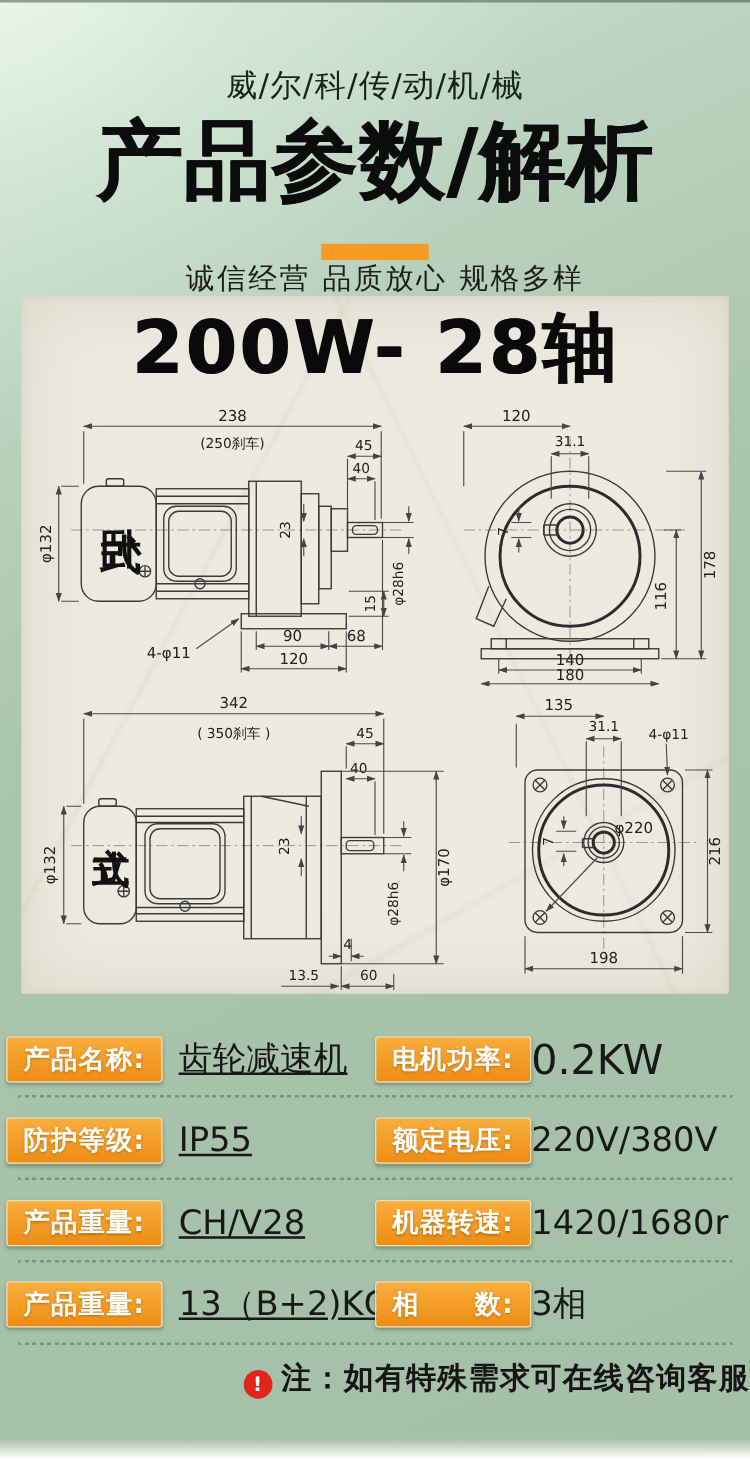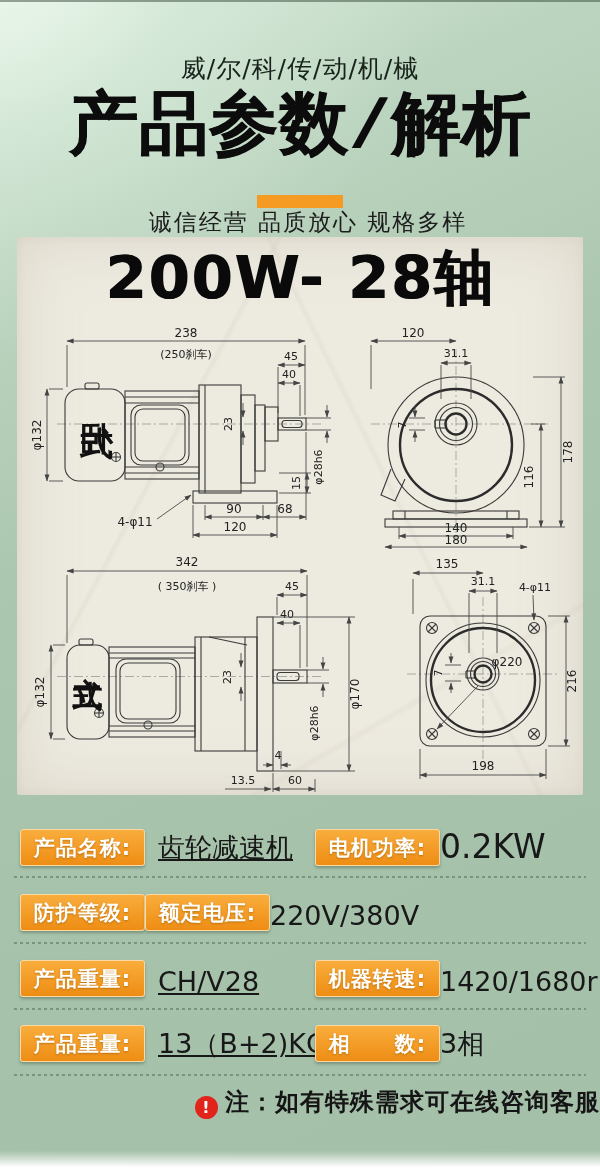--- a/index.html
+++ b/index.html
@@ -14,21 +14,21 @@
   .page::before { content:""; position:absolute; top:0; left:0; right:0; height:2px;
     background:rgba(38,58,42,.45); z-index:5; }
   .page::after  { content:""; position:absolute; left:0; right:0; bottom:0; height:18px;
     background:linear-gradient(to bottom, rgba(255,255,255,0), #ffffff 90%); z-index:5; }
 
   
   .brand   { position:absolute; top:52px; left:0; width:100%; text-align:center;
              font-size:25px; color:#18241b; letter-spacing:1px; font-weight:400; }
   .title   { position:absolute; top:86px; left:0; width:100%; text-align:center;
              font-size:69px; font-weight:900; color:#0c0c0c; letter-spacing:1px; line-height:1.25;
-             text-shadow:1px 0 #0c0c0c;font-family:Liberation Mono, monospace; }
+             text-shadow:1px 0 #0c0c0c; }
   .title-bar { position:absolute; top:195px; left:257px; width:86px; height:13px; background:#f59a23; }
   .subtitle { position:absolute; top:207px; left:0; width:100%; text-align:center;
               font-size:23px; color:#1d1d1d; letter-spacing:2px;padding-left:16px; }
 
   
   .panel { position:absolute; top:237px; left:17px; width:566px; height:558px;
            background:#edeae0; border-radius:2px;
            box-shadow:inset 0 0 60px rgba(185,178,158,.35), inset 0 0 8px rgba(200,195,175,.3);padding-left:18px; }
   .panel-texture { position:absolute; inset:0; border-radius:2px; pointer-events:none;
       background:
@@ -49,21 +49,21 @@
   .dim  { stroke:#4a4a4a; stroke-width:.9; fill:none; }
   .cl   { stroke:#8c8c86; stroke-width:.7; stroke-dasharray:9 3 2 3; fill:none; }
   .dma  { marker-start:url(#arr); marker-end:url(#arr); }
   .dme  { marker-end:url(#arr); }
   .dt   { font:12px "DejaVu Sans",sans-serif; fill:#222; text-anchor:middle; }
   .dt-s { font:11px "DejaVu Sans",sans-serif; fill:#222; text-anchor:middle; }
   .vlabel { font-size:33px; font-weight:900; fill:#111;
             writing-mode:vertical-rl; text-orientation:upright; letter-spacing:3px; }
 
   
-  .spec-row { position:absolute; left:20px; width:565px; height:38px; display:flex; align-items:flex-end; }
+  .spec-row { position:absolute; left:5px; width:565px; height:38px; display:flex; align-items:center; }
   .chip { width:125px; height:37px; flex:0 0 125px; display:flex; align-items:center; justify-content:center;
           background:linear-gradient(to bottom, #f9ad3c, #ee8d14);
           border:1px solid #fbd9a4; border-radius:3px;
           box-shadow:0 2px 3px rgba(55,80,58,.4);
           color:#ffffff; font-size:21px; font-weight:700; letter-spacing:1px;
           text-shadow:0 1px 2px rgba(140,85,0,.55); white-space:pre; }
   .val1 { width:170px; flex:0 0 170px; padding-left:13px; font-size:27px; color:#181818; white-space:nowrap;text-decoration:underline; }
   .val2 { font-size:27px; color:#181818; white-space:nowrap; }
   .row1 .val2 { font-size:33px; }
   .divider { position:absolute; left:14px; width:572px; height:2px; opacity:.85;
@@ -331,20 +331,21 @@
   <div class="spec-row row1" style="top:828px">
     <div class="chip">产品名称:</div>
     <div class="val1">齿轮减速机</div>
     <div class="chip">电机功率:</div>
     <div class="val2">0.2KW</div>
   </div>
   <div class="divider" style="top:876px"></div>
 
   <div class="spec-row" style="top:893px">
     <div class="chip">防护等级:</div>
+    <div class="val1">IP55</div>
     <div class="chip">额定电压:</div>
     <div class="val2">220V/380V</div>
   </div>
   <div class="divider" style="top:942px"></div>
 
   <div class="spec-row" style="top:959px">
     <div class="chip">产品重量:</div>
     <div class="val1">CH/V28</div>
     <div class="chip">机器转速:</div>
     <div class="val2">1420/1680r</div>

